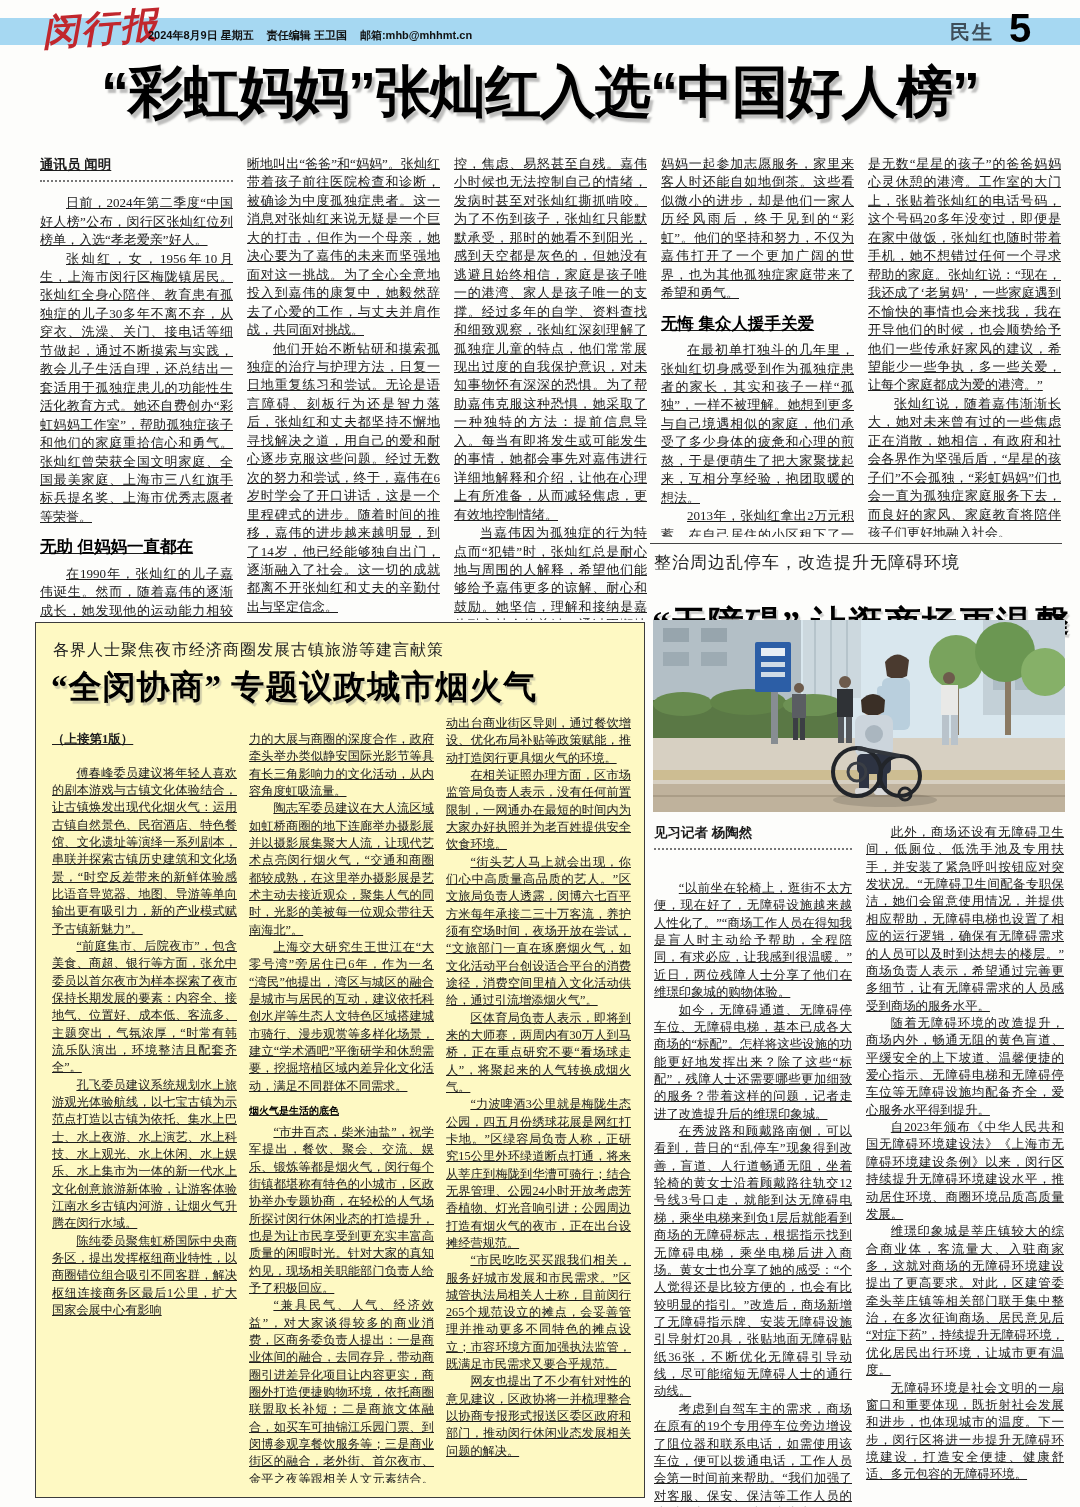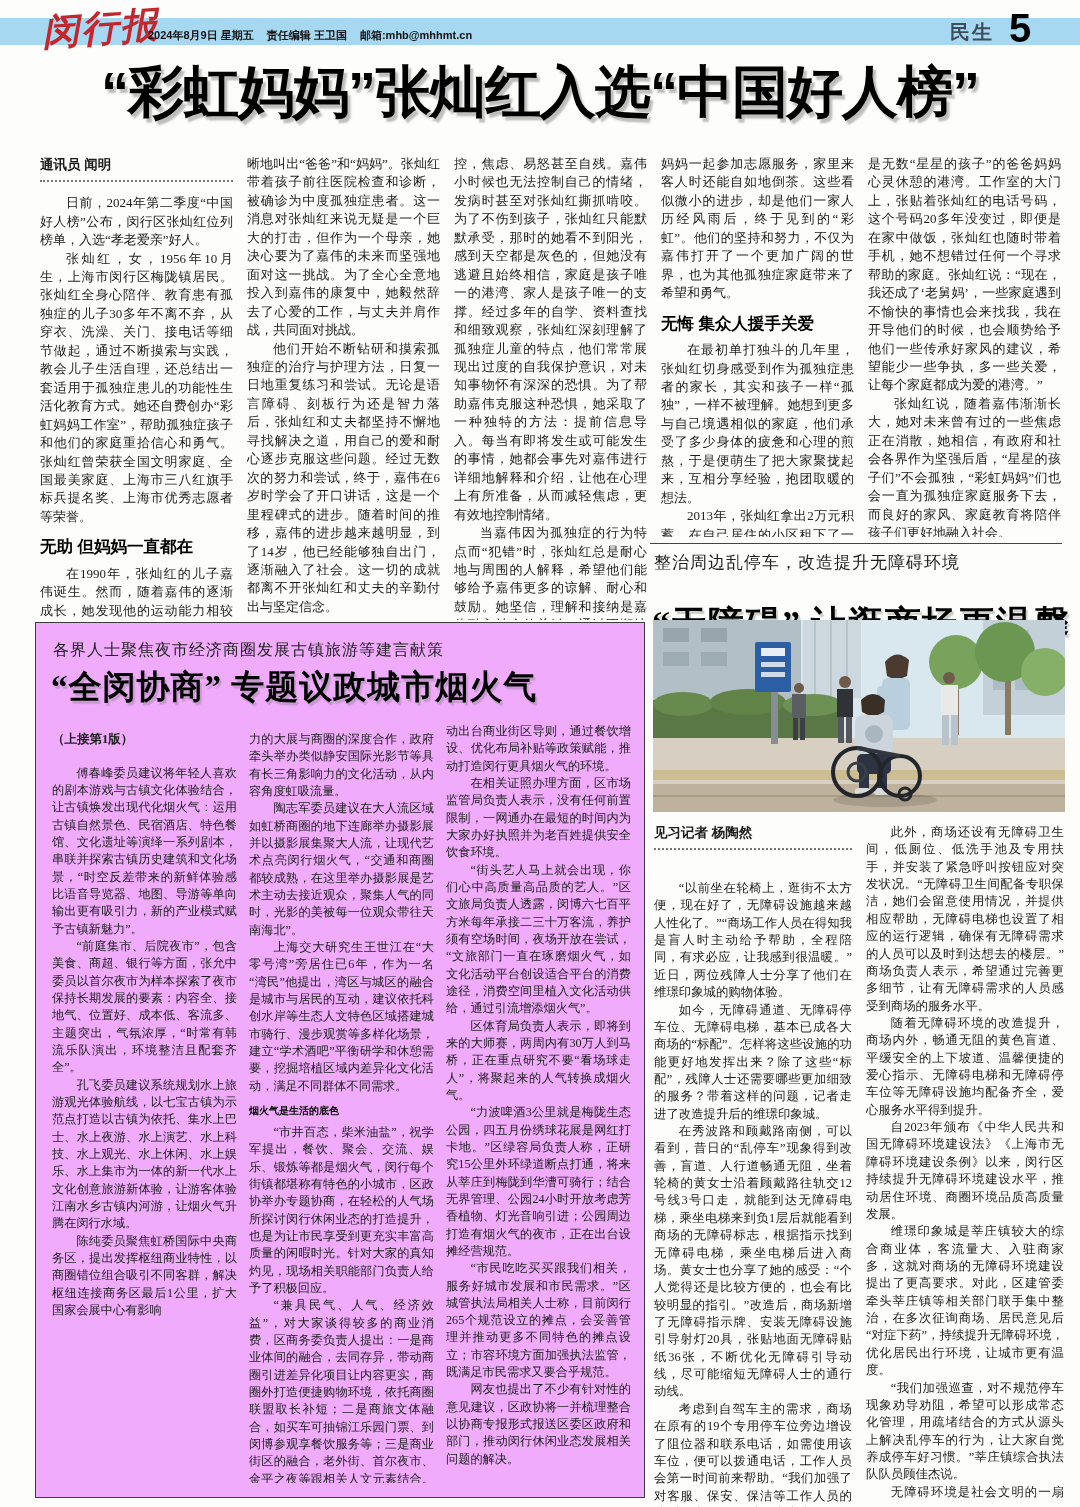--- a/index.html
+++ b/index.html
@@ -15,30 +15,30 @@
   .section-label{position:absolute;left:950px;top:19px;font-size:20px;font-weight:900;color:#3e4e59;
         font-family:"Liberation Sans","DejaVu Sans",sans-serif;letter-spacing:2px;}
   .pagenum{position:absolute;left:1009px;top:6px;font-size:40px;font-weight:900;color:#000;
         font-family:"Liberation Sans","DejaVu Sans",sans-serif;}
   
   .headline-main{position:absolute;left:30px;top:54px;width:1020px;margin:0;text-align:center;
         font-size:56px;line-height:1.35;font-weight:900;letter-spacing:-1px;color:#000;
         font-family:"Liberation Sans","DejaVu Sans",sans-serif;
         text-shadow:3px 4px 2px rgba(110,110,110,.45);}
   
-  .col{position:absolute;text-align:justify;overflow:hidden;font-size:13px;line-height:1.42;}
+  .col{position:absolute;text-align:justify;overflow:hidden;font-size:13px;line-height:1.42;text-decoration:underline;}
   .para{margin:0;text-indent:2em;}
   .para.cont{text-indent:0;}
   .col-head{font-family:"Liberation Sans","DejaVu Sans",sans-serif;font-size:16.5px;font-weight:bold;
         margin:9px 0 6px;color:#000;}
   .byline-item{font-family:"Liberation Sans","DejaVu Sans",sans-serif;font-weight:bold;font-size:13.5px;
         border-bottom:2px dotted #777;padding-bottom:6px;margin-bottom:12px;}
   .note-item{font-weight:bold;font-size:12.5px;margin:0 0 16px;}
   
-  .box{position:absolute;left:35px;top:622px;width:608px;height:874px;border:1px solid #3c3c3c;background:#f0abfc;}
+  .box{position:absolute;left:35px;top:622px;width:608px;height:874px;border:1px solid #3c3c3c;background:#fef9c3;}
   .box-kicker{position:absolute;left:17px;top:17px;font-size:16px;color:#222;letter-spacing:1px;}
   .box-headline{position:absolute;left:15px;top:42px;width:575px;margin:0;font-size:33px;font-weight:900;
         color:#000;font-family:"Liberation Serif","DejaVu Serif",serif;letter-spacing:1px;
         text-shadow:2px 3px 1px rgba(120,120,120,.35);}
   .box-col{font-size:12.2px;line-height:1.42;}
   .box-col .col-head{font-size:10px;}
   
   .rule-a3{position:absolute;left:650px;top:543px;width:412px;height:1px;background:#444;}
   .a3-kicker{position:absolute;left:654px;top:551px;font-size:17px;color:#1e1e1e;letter-spacing:1px;}
   .a3-headline{position:absolute;left:652px;top:600px;width:420px;margin:0;font-size:36px;font-weight:900;
@@ -103,21 +103,21 @@
         <p class="para">陈纯委员聚焦虹桥国际中央商务区，提出发挥枢纽商业特性，以商圈错位组合吸引不同客群，解决枢纽连接商务区最后1公里，扩大国家会展中心有影响</p>
       </div>
     <div class="col box-col" style="left:213px;top:108px;width:185px;height:752px">
         <p class="para cont">力的大展与商圈的深度合作，政府牵头举办类似静安国际光影节等具有长三角影响力的文化活动，从内容角度虹吸流量。</p>
         <p class="para">陶志军委员建议在大人流区域如虹桥商圈的地下连廊举办摄影展并以摄影展集聚大人流，让现代艺术点亮闵行烟火气，“交通和商圈都较成熟，在这里举办摄影展是艺术主动去接近观众，聚集人气的同时，光影的美被每一位观众带往天南海北”。</p>
         <p class="para">上海交大研究生王世江在“大零号湾”旁居住已6年，作为一名“湾民”他提出，湾区与城区的融合是城市与居民的互动，建议依托科创水岸等生态人文特色区域搭建城市骑行、漫步观赏等多样化场景，建立“学术酒吧”平衡研学和休憩需要，挖掘培植区域内差异化文化活动，满足不同群体不同需求。</p>
         <h3 class="col-head">烟火气是生活的底色</h3>
         <p class="para">“市井百态，柴米油盐”，祝学军提出，餐饮、聚会、交流、娱乐、锻炼等都是烟火气，闵行每个街镇都堪称有特色的小城市，区政协举办专题协商，在轻松的人气场所探讨闵行休闲业态的打造提升，也是为让市民享受到更充实丰富高质量的闲暇时光。针对大家的真知灼见，现场相关职能部门负责人给予了积极回应。</p>
         <p class="para">“兼具民气、人气、经济效益”，对大家谈得较多的商业消费，区商务委负责人提出：一是商业体间的融合，去同存异，带动商圈引进差异化项目让内容更实，商圈外打造便捷购物环境，依托商圈联盟取长补短；二是商旅文体融合，如买车可抽锦江乐园门票、到闵博参观享餐饮服务等；三是商业街区的融合，老外街、首尔夜市、金平之夜等跟相关人文元素结合。同时多部门联</p>
       </div>
-    <div class="col box-col" style="left:410px;top:100px;width:185px;height:752px">
+    <div class="col box-col" style="left:410px;top:92px;width:185px;height:752px">
         <p class="para cont">动出台商业街区导则，通过餐饮增设、优化布局补贴等政策赋能，推动打造闵行更具烟火气的环境。</p>
         <p class="para">在相关证照办理方面，区市场监管局负责人表示，没有任何前置限制，一网通办在最短的时间内为大家办好执照并为老百姓提供安全饮食环境。</p>
         <p class="para">“街头艺人马上就会出现，你们心中高质量高品质的艺人。”区文旅局负责人透露，闵博六七百平方米每年承接二三十万客流，养护须有空场时间，夜场开放在尝试，“文旅部门一直在琢磨烟火气，如文化活动平台创设适合平台的消费途径，消费空间里植入文化活动供给，通过引流增添烟火气”。</p>
         <p class="para">区体育局负责人表示，即将到来的大师赛，两周内有30万人到马桥，正在重点研究不要“看场球走人”，将聚起来的人气转换成烟火气。</p>
         <p class="para">“力波啤酒3公里就是梅陇生态公园，四五月份绣球花展是网红打卡地。”区绿容局负责人称，正研究15公里外环绿道断点打通，将来从莘庄到梅陇到华漕可骑行；结合无界管理、公园24小时开放考虑芳香植物、灯光音响引进；公园周边打造有烟火气的夜市，正在出台设摊经营规范。</p>
         <p class="para">“市民吃吃买买跟我们相关，服务好城市发展和市民需求。”区城管执法局相关人士称，目前闵行265个规范设立的摊点，会妥善管理并推动更多不同特色的摊点设立；市容环境方面加强执法监管，既满足市民需求又要合乎规范。</p>
         <p class="para">网友也提出了不少有针对性的意见建议，区政协将一并梳理整合以协商专报形式报送区委区政府和部门，推动闵行休闲业态发展相关问题的解决。</p>
       </div>
   </div>
 
@@ -205,17 +205,16 @@
       <p class="para">“以前坐在轮椅上，逛街不太方便，现在好了，无障碍设施越来越人性化了。”“商场工作人员在得知我是盲人时主动给予帮助，全程陪同，有求必应，让我感到很温暖。”近日，两位残障人士分享了他们在维璟印象城的购物体验。</p>
       <p class="para">如今，无障碍通道、无障碍停车位、无障碍电梯，基本已成各大商场的“标配”。怎样将这些设施的功能更好地发挥出来？除了这些“标配”，残障人士还需要哪些更加细致的服务？带着这样的问题，记者走进了改造提升后的维璟印象城。</p>
       <p class="para">在秀波路和顾戴路南侧，可以看到，昔日的“乱停车”现象得到改善，盲道、人行道畅通无阻，坐着轮椅的黄女士沿着顾戴路往轨交12号线3号口走，就能到达无障碍电梯，乘坐电梯来到负1层后就能看到商场的无障碍标志，根据指示找到无障碍电梯，乘坐电梯后进入商场。黄女士也分享了她的感受：“个人觉得还是比较方便的，也会有比较明显的指引。”改造后，商场新增了无障碍指示牌、安装无障碍设施引导射灯20具，张贴地面无障碍贴纸36张，不断优化无障碍引导动线，尽可能缩短无障碍人士的通行动线。</p>
       <p class="para">考虑到自驾车主的需求，商场在原有的19个专用停车位旁边增设了阻位器和联系电话，如需使用该车位，便可以拨通电话，工作人员会第一时间前来帮助。“我们加强了对客服、保安、保洁等工作人员的培训，方便第一时间为大家提供帮助。”商场负责人介绍说，现已有近20个工作人员接受过培训，均能熟悉无障碍服务流程。</p>
     </div>
   <div class="col a3-col" style="left:866px;top:824px;width:198px;height:678px">
       <p class="para">此外，商场还设有无障碍卫生间，低厕位、低洗手池及专用扶手，并安装了紧急呼叫按钮应对突发状况。“无障碍卫生间配备专职保洁，她们会留意使用情况，并提供相应帮助，无障碍电梯也设置了相应的运行逻辑，确保有无障碍需求的人员可以及时到达想去的楼层。”商场负责人表示，希望通过完善更多细节，让有无障碍需求的人员感受到商场的服务水平。</p>
       <p class="para">随着无障碍环境的改造提升，商场内外，畅通无阻的黄色盲道、平缓安全的上下坡道、温馨便捷的爱心指示、无障碍电梯和无障碍停车位等无障碍设施均配备齐全，爱心服务水平得到提升。</p>
       <p class="para">自2023年颁布《中华人民共和国无障碍环境建设法》《上海市无障碍环境建设条例》以来，闵行区持续提升无障碍环境建设水平，推动居住环境、商圈环境品质高质量发展。</p>
       <p class="para">维璟印象城是莘庄镇较大的综合商业体，客流量大、入驻商家多，这就对商场的无障碍环境建设提出了更高要求。对此，区建管委牵头莘庄镇等相关部门联手集中整治，在多次征询商场、居民意见后“对症下药”，持续提升无障碍环境，优化居民出行环境，让城市更有温度。</p>
-      <p class="para">“我们加强巡查，对不规范停车现象劝导劝阻，希望可以形成常态化管理，用疏堵结合的方式从源头上解决乱停车的行为，让大家自觉养成停车好习惯。”莘庄镇综合执法队队员顾佳杰说。</p>
       <p class="para">无障碍环境是社会文明的一扇窗口和重要体现，既折射社会发展和进步，也体现城市的温度。下一步，闵行区将进一步提升无障碍环境建设，打造安全便捷、健康舒适、多元包容的无障碍环境。</p>
     </div>
 
 </div>
 
 </body></html>

